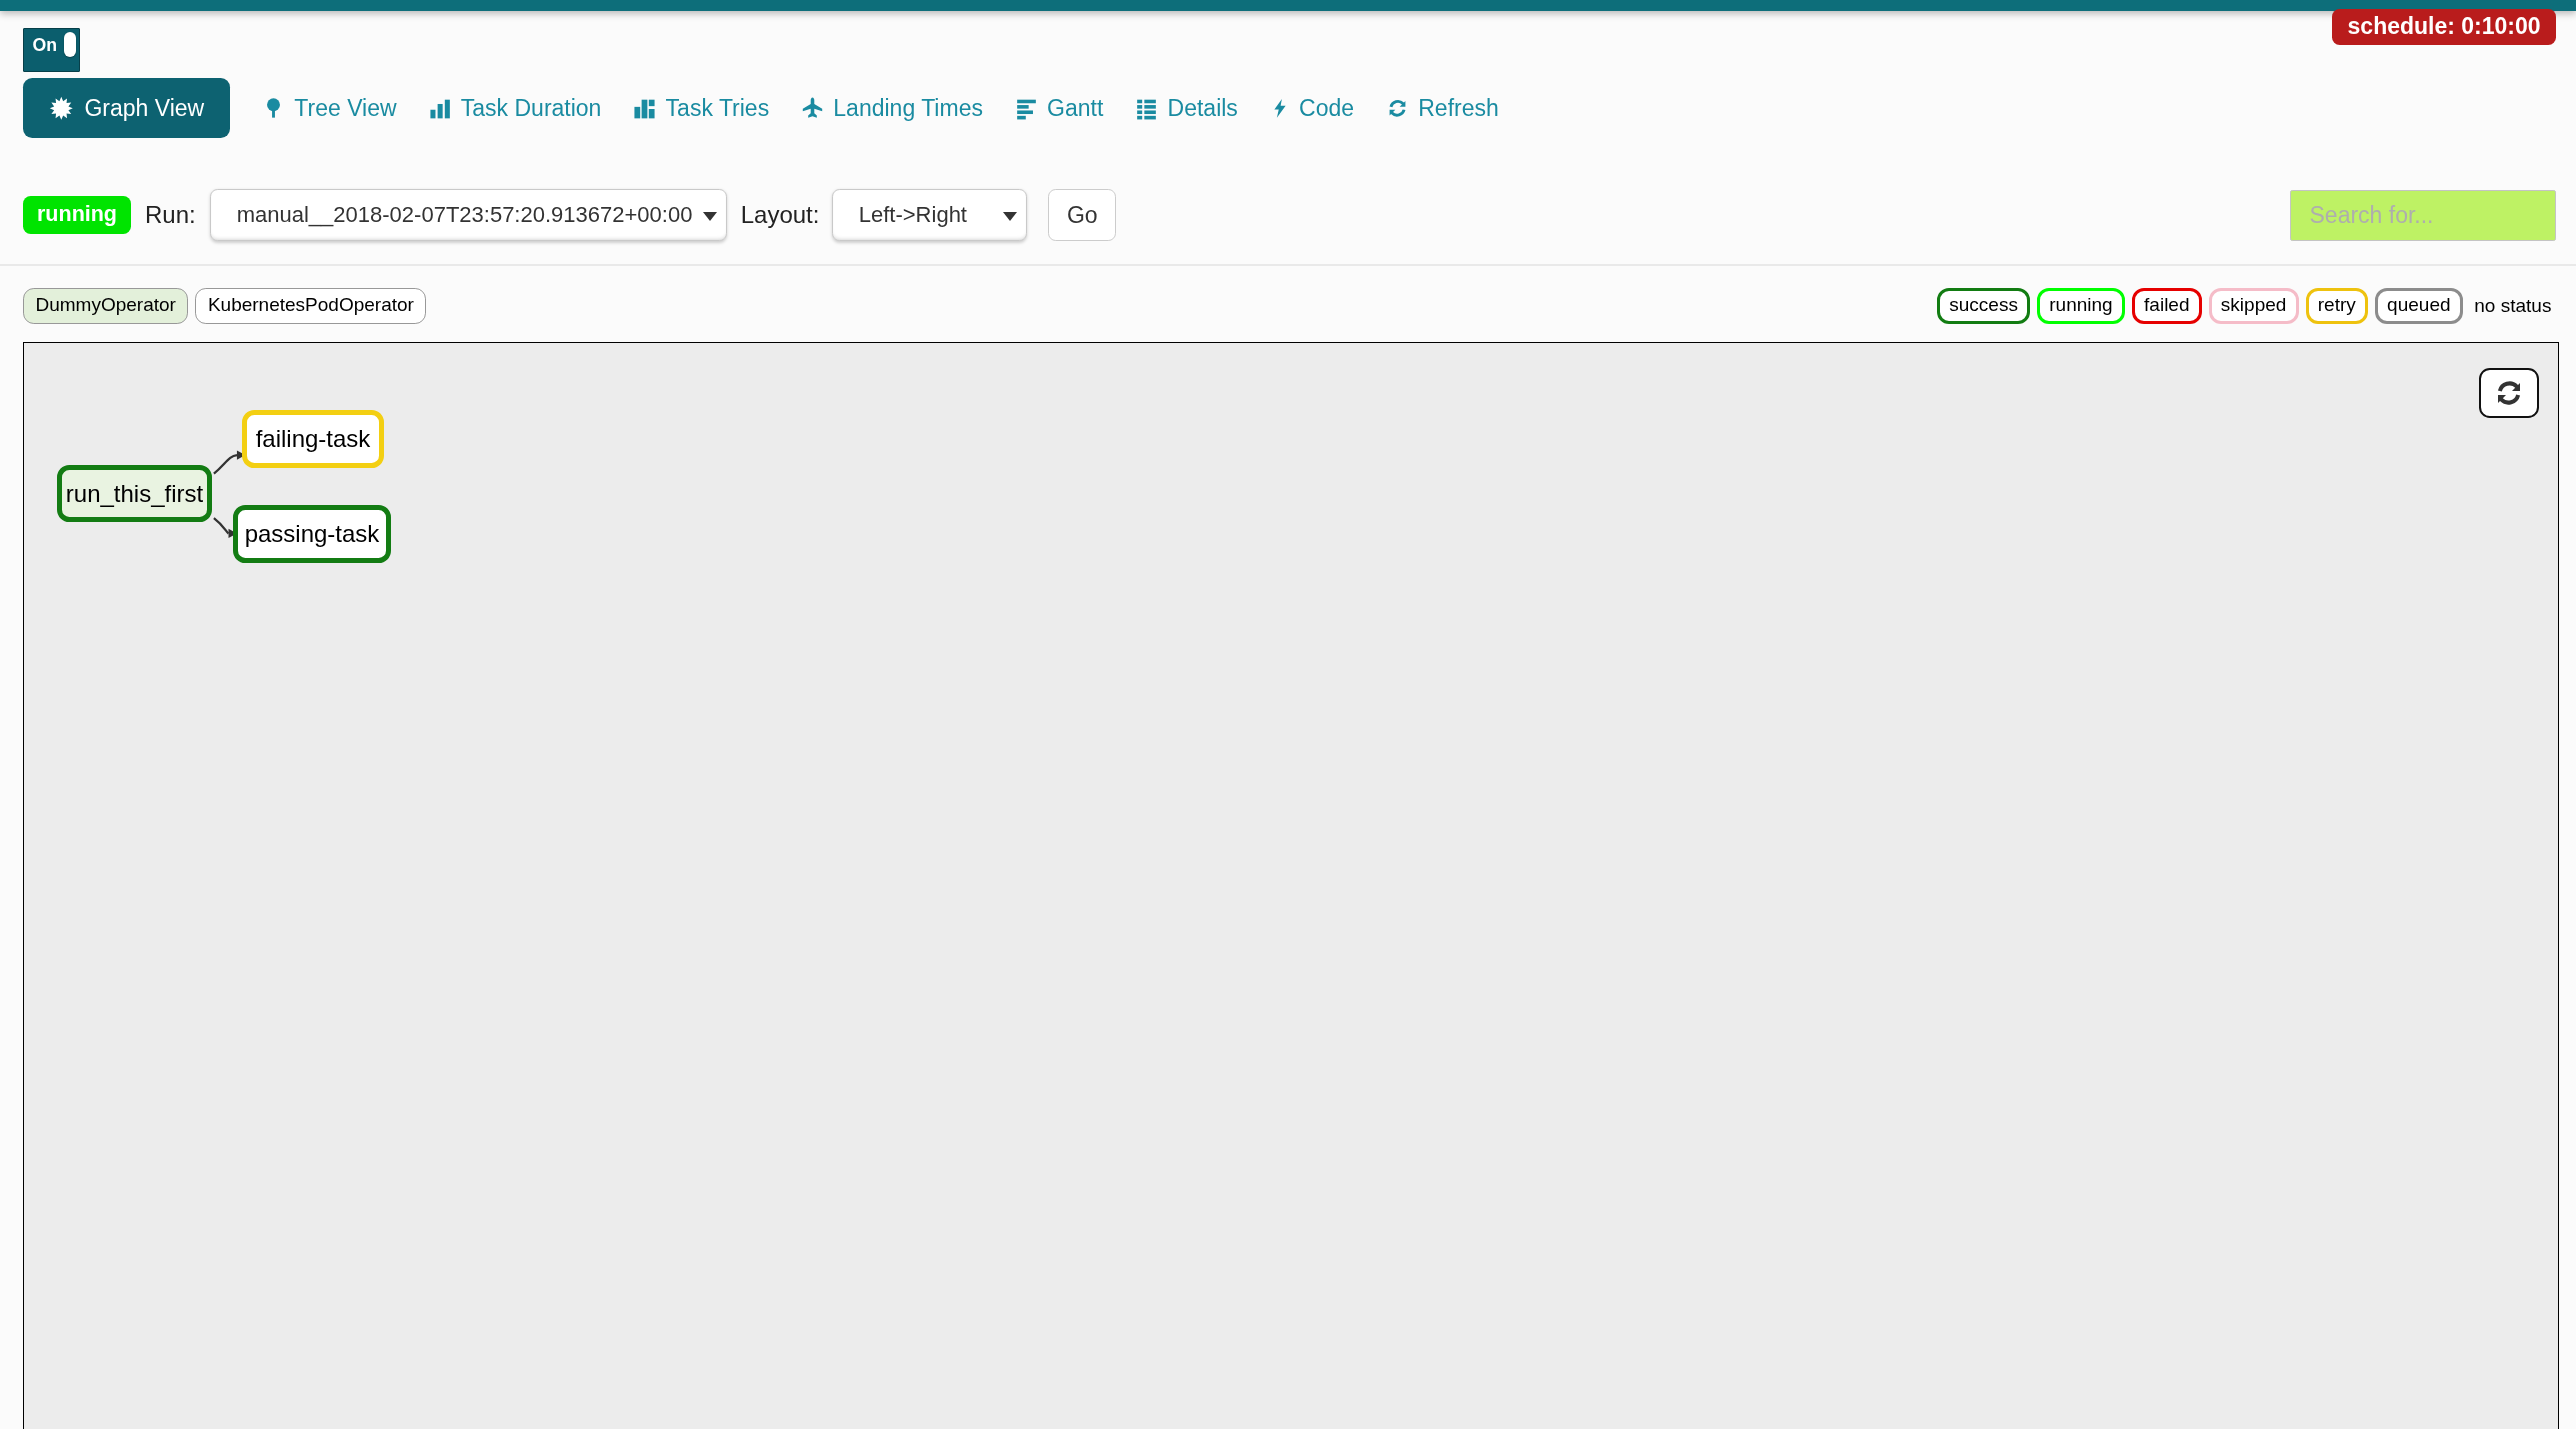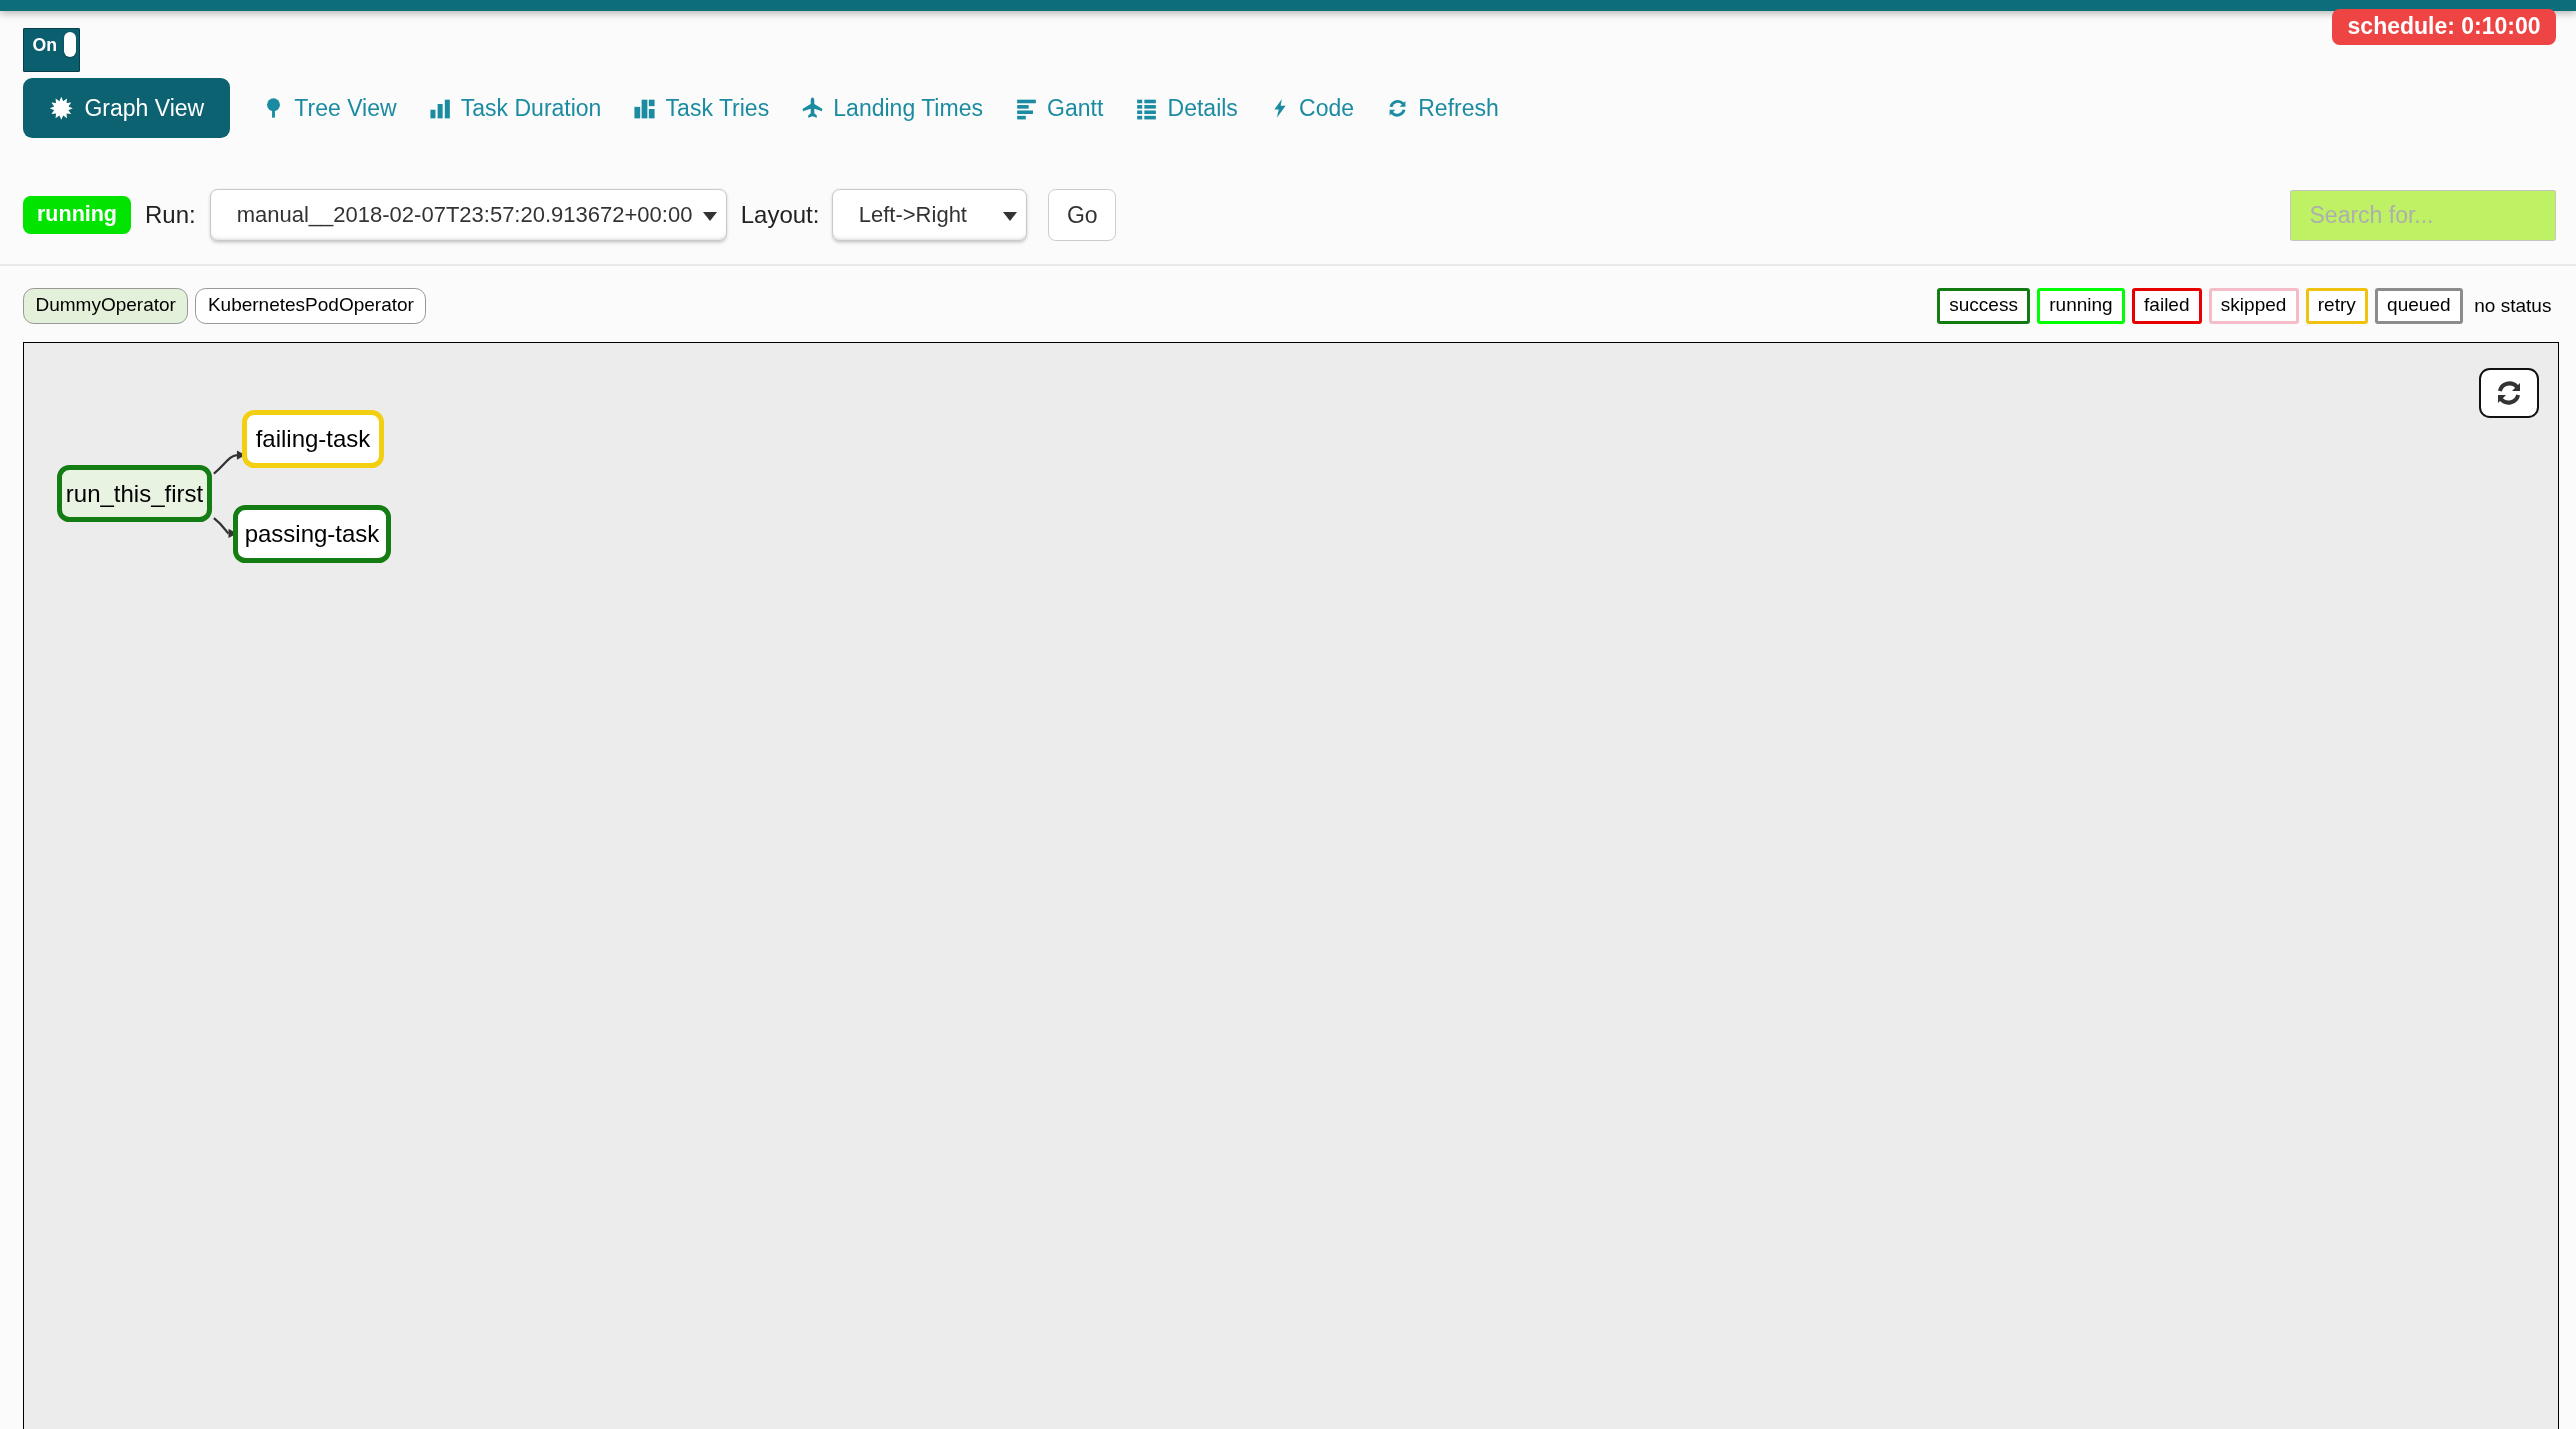--- a/index.html
+++ b/index.html
@@ -6,21 +6,21 @@
   html,body { width:2576px; height:1430px; overflow:hidden; background:#fbfbfb;
     font-family:"Liberation Sans","DejaVu Sans",sans-serif; }
   #page { position:relative; width:2576px; height:1430px; }
 
   
   #topbar { position:absolute; top:0; left:0; right:0; height:10.8px; background:#0d6e7a;
     box-shadow:0 3.1px 7.7px rgba(0,0,0,0.25); z-index:5; }
 
   
   #schedule-badge { position:absolute; top:9.2px; right:20px; z-index:6;
-    background:#ef4444; color:#fff; font-weight:bold; font-size:23px;
+    background:#b91c1c; color:#fff; font-weight:bold; font-size:23px;
     padding:3.8px 15.4px 5.4px 15.4px; border-radius:7.7px; }
 
   
   #title-row { position:absolute; top:28px; left:23px; display:flex; align-items:center; }
   #dag-toggle { position:relative; width:57px; height:44px; background:#0b5e6d;
     border:1.5px solid #073f49; border-radius:1px; cursor:pointer; }
   #dag-toggle .on-label { position:absolute; left:8.5px; top:6.2px; color:#fff; font-size:17.7px; font-weight:bold; }
   #dag-toggle .knob { position:absolute; right:3.1px; top:3.1px; width:12.3px; height:24.6px;
     background:#fff; border-radius:6.2px; box-shadow:0 0.8px 1.5px rgba(0,0,0,.4); }
   #title-row h1 { font-size:37px; font-weight:bold; margin-left:20px; letter-spacing:-0.4px; color:#3a3a3a; }
@@ -56,21 +56,21 @@
     font-family:"Liberation Sans","DejaVu Sans",sans-serif; }
   #search-input::placeholder { color:#aeaeae; }
 
   #divider { position:absolute; top:264px; left:0; right:0; border-top:2.3px solid #e9e9e9; }
 
   
   #legend-row { position:absolute; top:288px; left:23px; right:20px; display:flex; align-items:center; }
   .op-badge { border:1.5px solid #989898; border-radius:10.8px; font-size:19px; color:#000;
     padding:5.4px 11.5px 7px 11.5px; margin-right:7px; background:#fff; }
   #status-legend { margin-left:auto; display:flex; align-items:center; gap:7px; }
-  .status-badge { border:3.1px solid #ccc; border-radius:3px; font-size:19px; color:#000;
+  .status-badge { border:3.1px solid #ccc; border-radius:12px; font-size:19px; color:#000;
     background:#fff; padding:3.1px 9.2px 4.6px 9.2px; }
   .status-plain { font-size:19px; color:#000; padding:3.1px 4.6px; }
 
   
   #canvas { position:absolute; top:342px; left:23px; width:2536px; height:1100px;
     background:#ececec; border:1.5px solid #000; }
   #graph-svg { position:absolute; top:0; left:0; width:100%; height:100%; }
   .node { position:absolute; display:flex; align-items:center; justify-content:center;
     border:5.4px solid #137c13; border-radius:12.3px; background:#fff; font-size:24px; color:#000;
     cursor:pointer; }

